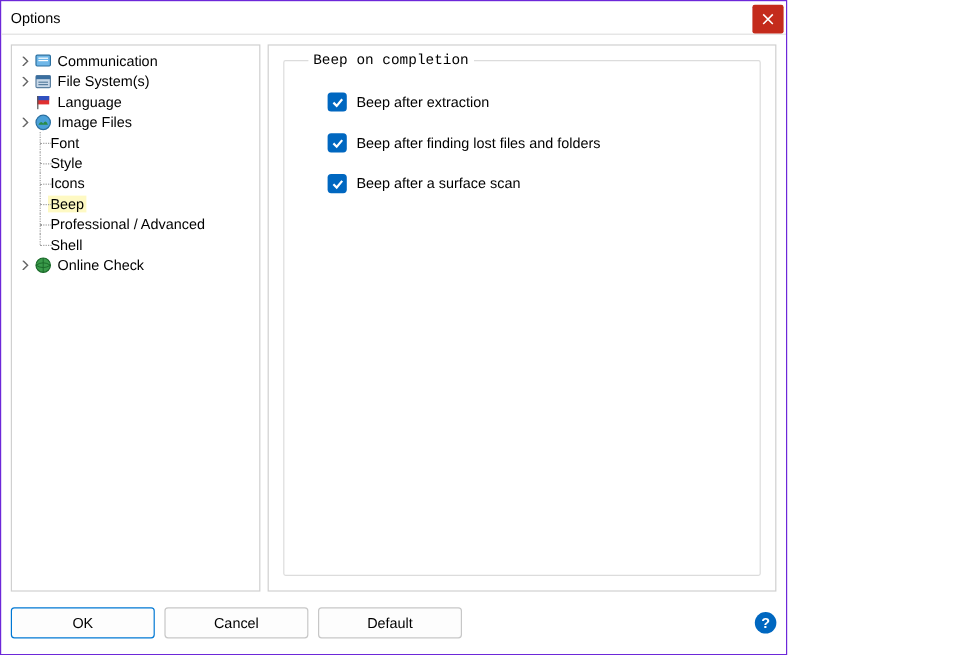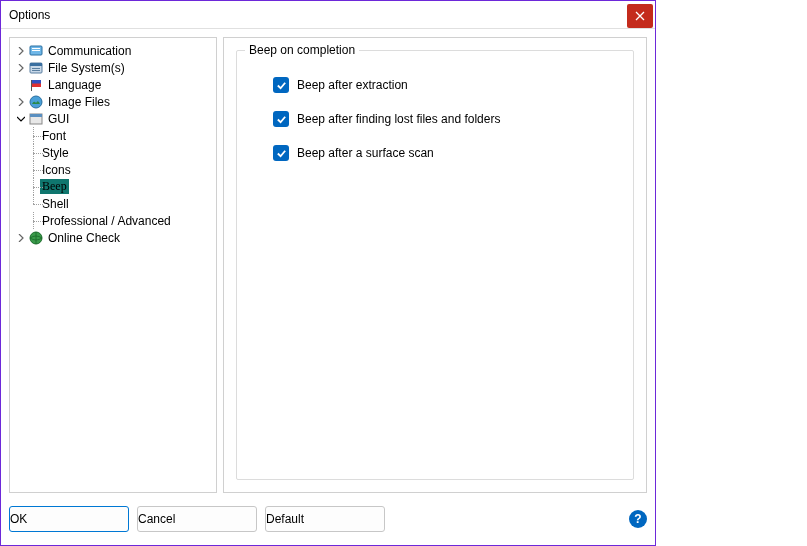--- a/index.html
+++ b/index.html
@@ -105,41 +105,42 @@
 .tree-icon {
   width: 16px;
   height: 16px;
   display: flex;
   align-items: center;
   justify-content: center;
   margin-right: 2px;
   flex-shrink: 0;
 }
 .tree-label { padding: 0 2px; }
-.tree-label.selected { background: #0f766e; font-family: Liberation Serif, serif; }
+.tree-label.selected { background: #fef9c3; }
 .content-panel {
   flex: 1;
   border: 1px solid #d0d0d0;
   padding: 12px;
   position: relative;
 }
 .groupbox {
   border: 1px solid #dcdcdc;
   border-radius: 2px;
   position: relative;
   padding: 26px 20px 20px 20px;
   height: 100%;
 }
 .groupbox-legend {
   position: absolute;
   top: -8px;
-  left: 8px;
+  left: 20px;
   background: #fff;
   padding: 0 4px;
   font-size: 12px;
+  font-family: Liberation Mono, monospace;
 }
 .checkbox-row {
   display: flex;
   align-items: center;
   gap: 8px;
   margin-bottom: 18px;
   margin-left: 16px;
 }
 .checkbox {
   width: 16px;
@@ -160,21 +161,21 @@
 }
 .btn {
   width: 120px;
   height: 26px;
   border: 1px solid #c7c7c7;
   background: #fdfdfd;
   border-radius: 3px;
   font-size: 12px;
   display: flex;
   align-items: center;
-  justify-content: flex-start;
+  justify-content: center;
   cursor: default;
 }
 .btn.primary { border-color: #0078d4; }
 .help-icon {
   margin-left: auto;
   width: 18px;
   height: 18px;
   border-radius: 50%;
   background: #0067c0;
   color: #fff;
@@ -262,34 +263,20 @@
               <span class="tree-icon">
                 <svg viewBox="0 0 16 16">
                     <circle cx="8" cy="8" r="6" fill="#4aa0d8" stroke="#2a6fa0"></circle>
                     <path d="M4 10 Q6 6 8 9 Q10 5 12 10" fill="#2a8a4a"></path>
                   </svg>
               </span>
               <span class="tree-label">Image Files</span>
             </div>
           </li>
           <li>
-            <div class="tree-row">
-              <span class="tree-expander">
-                <svg width="8" height="8" viewBox="0 0 8 8">
-                    <path d="M0 2 L4 6 L8 2" stroke="#000" stroke-width="1.2" fill="none"></path>
-                  </svg>
-              </span>
-              <span class="tree-icon">
-                <svg viewBox="0 0 16 16">
-                    <rect x="2" y="3" width="12" height="10" fill="#e8e8e8" stroke="#888"></rect>
-                    <rect x="2" y="3" width="12" height="3" fill="#5a8fc0"></rect>
-                  </svg>
-              </span>
-              <span class="tree-label">GUI</span>
-            </div>
             <ul>
               <li>
                   <div class="tree-row">
                     <span class="tree-indent"></span>
                     <span class="tree-branch"></span>
                     <span class="tree-label">Font</span>
                   </div>
                 </li>
               <li>
                   <div class="tree-row">
@@ -303,34 +290,34 @@
                     <span class="tree-indent"></span>
                     <span class="tree-branch"></span>
                     <span class="tree-label">Icons</span>
                   </div>
                 </li>
               <li>
                   <div class="tree-row">
                     <span class="tree-indent"></span>
                     <span class="tree-branch"></span>
                     <span class="tree-label selected">Beep</span>
+                  </div>
+                </li>
+              <li>
+                  <div class="tree-row">
+                    <span class="tree-indent"></span>
+                    <span class="tree-branch"></span>
+                    <span class="tree-label">Professional / Advanced</span>
                   </div>
                 </li>
               <li>
                   <div class="tree-row">
                     <span class="tree-indent"></span>
                     <span class="tree-branch last"></span>
                     <span class="tree-label">Shell</span>
-                  </div>
-                </li>
-              <li>
-                  <div class="tree-row">
-                    <span class="tree-indent"></span>
-                    <span class="tree-branch"></span>
-                    <span class="tree-label">Professional / Advanced</span>
                   </div>
                 </li>
             </ul>
           </li>
           <li>
             <div class="tree-row">
               <span class="tree-expander">
                 <svg width="8" height="8" viewBox="0 0 8 8">
                     <path d="M2 0 L6 4 L2 8" stroke="#666" stroke-width="1.2" fill="none"></path>
                   </svg>

